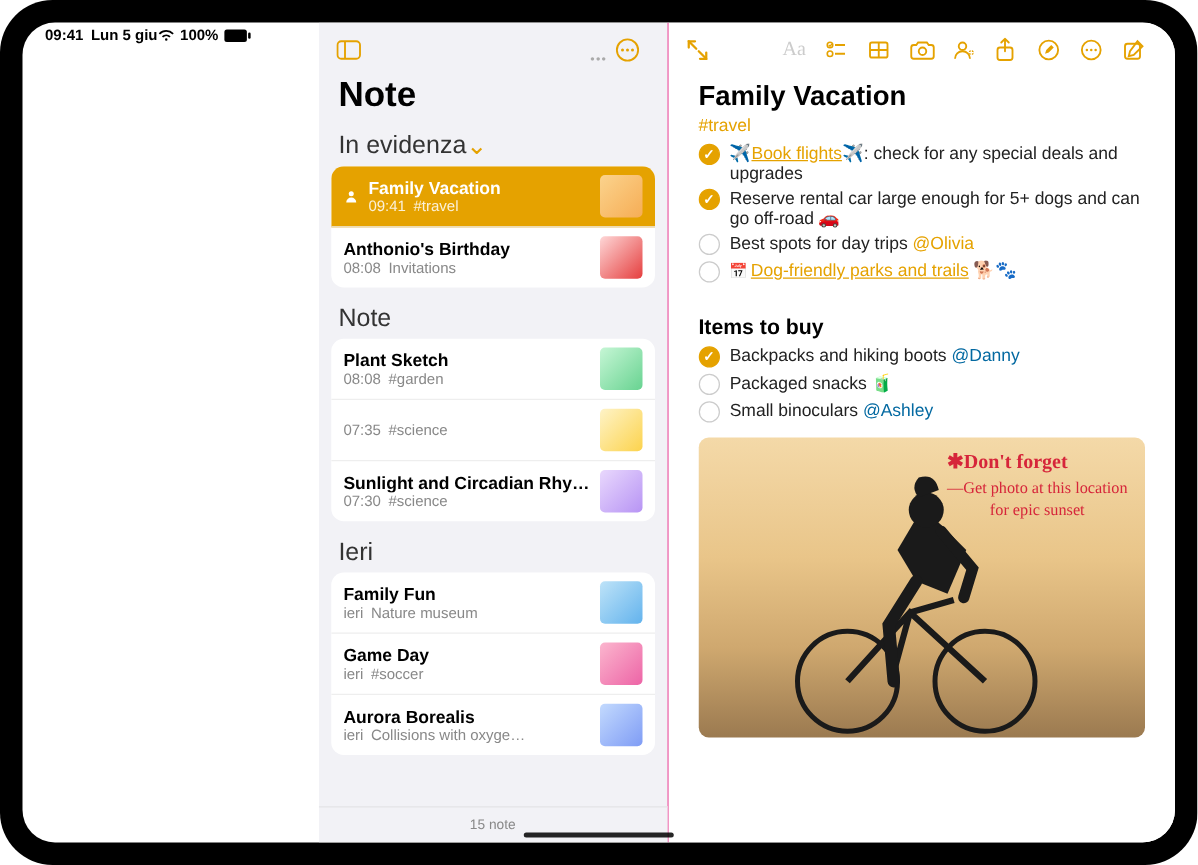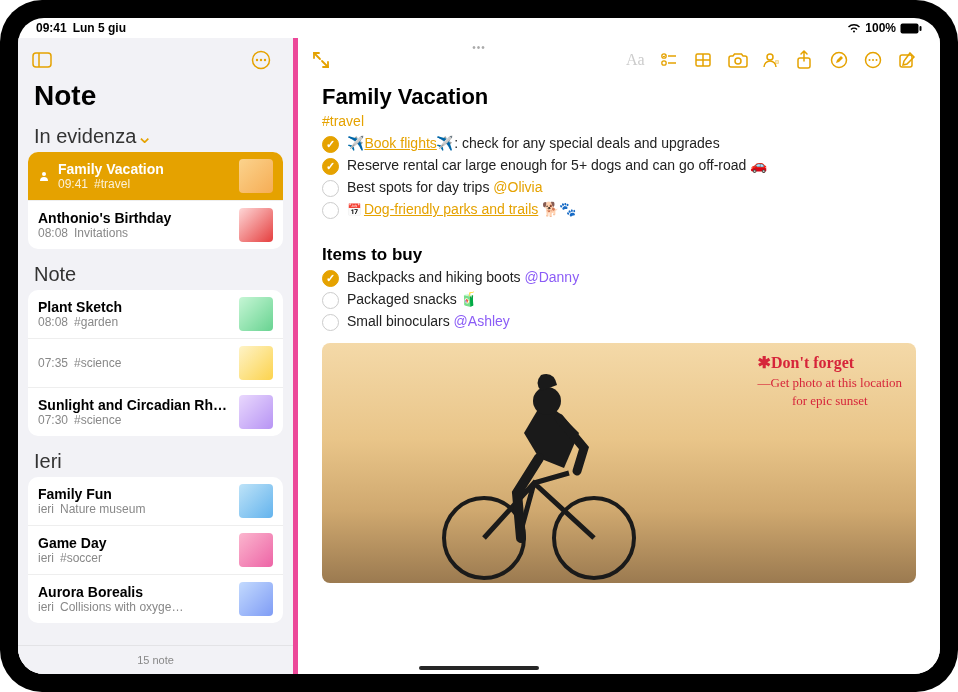--- a/index.html
+++ b/index.html
@@ -19,22 +19,23 @@
       padding: 18px;
       position: relative;
     }
     .screen {
       width: 100%;
       height: 100%;
       background: #fff;
       border-radius: 26px;
       overflow: hidden;
       display: flex;
-      flex-direction: column;
+      flex-direction: row;
       position: relative;
+      gap: 36px;
     }
     
     .status-bar {
       height: 20px;
       display: flex;
       align-items: center;
       justify-content: space-between;
       padding: 0 18px;
       font-size: 12px;
       font-weight: 600;
@@ -54,21 +55,21 @@
       letter-spacing: 1px;
       cursor: pointer;
     }
     
     .content { flex: 1; display: flex; overflow: hidden; }
     .sidebar {
       width: 280px;
       background: #f2f2f6;
       display: flex;
       flex-direction: column;
-      border-right: 5px solid #ec4899;
+      border-right: 1px solid #ec4899;
     }
     .sidebar-toolbar {
       display: flex;
       justify-content: space-between;
       padding: 8px 14px 4px;
     }
     .icon-btn {
       width: 28px;
       height: 28px;
       display: flex;
@@ -210,21 +211,21 @@
     }
     .check-circle.checked::after {
       content: "✓";
       color: #fff;
       font-size: 11px;
       font-weight: 700;
     }
     .link-text { color: #e5a200; text-decoration: underline; }
     .link-icon { color: #e5a200; font-size: 12px; margin-right: 2px; }
     .mention { color: #e5a200; }
-    .mention-blue { color: #8b5cf6; }
+    .mention-blue { color: #0369a1; }
     .note-h2 {
       font-size: 17px;
       font-weight: 700;
       margin: 24px 0 2px;
     }
     .note-image {
       width: 100%;
       height: 240px;
       border-radius: 8px;
       position: relative;

